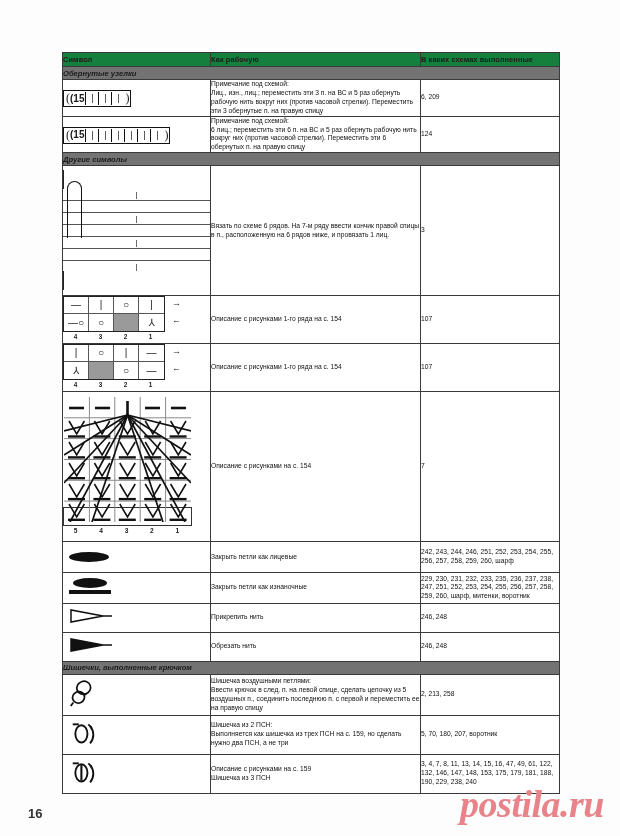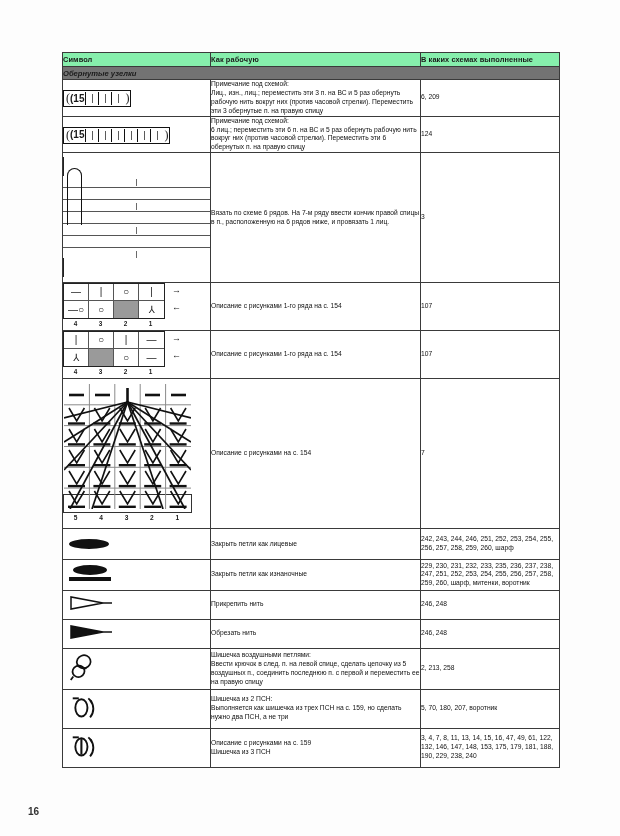--- a/index.html
+++ b/index.html
@@ -29,21 +29,21 @@
   table.sym td, table.sym th{
     border:1px solid #3a3a3a;
     vertical-align:middle;
     padding:0;
   }
   col.c1{width:148px;}
   col.c2{width:210px;}
   col.c3{width:139px;}
 
   .hdr td{
-    background:#86efac;
+    background:#15803d;
     font-size:7.4px;
     font-weight:bold;
     padding:4px 4px 4px 5px;
     height:13px;
     letter-spacing:.1px;
   }
   .section td{
     background:#737373;
     font-size:7.6px;
     font-style:italic;
@@ -151,21 +151,21 @@
     background:#111;display:inline-block;
   }
   .oval-p-wrap{display:inline-block;}
   .oval-p{width:34px;height:10px;border-radius:50%;background:#111;display:block;margin:0 auto 2px;}
   .oval-p-bar{width:42px;height:3.4px;background:#111;display:block;}
   .tri-open-box{position:relative;display:inline-block;width:40px;height:15px;}
   .tri-solid-box{position:relative;display:inline-block;width:40px;height:15px;}
 
   .pagenum{
     position:absolute;left:28px;top:806px;
-    font-size:10px;font-weight:bold;color:#333;
+    font-size:13px;font-weight:bold;color:#333;
   }
   .watermark{
     position:absolute;right:16px;top:782px;
     font-family:"Liberation Serif","DejaVu Serif",serif;
     font-style:italic;font-weight:bold;
     font-size:38px;
     color:#e8838a;
     letter-spacing:-0.5px;
     user-select:none;
   }
@@ -235,20 +235,23 @@
               <span class="cellbox">|</span>
               <span class="cellbox">|</span>
               <span class="paren">)</span>
             </span>
           </td>
           <td class="desc" style="white-space:pre-line">Примечание под схемой:
 6 лиц.; переместить эти 6 п. на ВС и 5 раз обернуть рабочую нить вокруг них (против часовой стрелки). Переместить эти 6 обернутых п. на правую спицу</td>
           <td class="pages">124</td>
         </tr>
 
+        <tr class="section">
+          <td colspan="3">Другие символы</td>
+        </tr>
 
         <tr>
           <td class="symcell" style="padding-top:5px;padding-bottom:5px">
             <span class="vcol">
               <span class="arch"></span>
               <span class="vc">|</span>
               <span class="vc">&nbsp;</span>
               <span class="vc">|</span>
               <span class="vc">&nbsp;</span>
               <span class="vc">|</span>
@@ -456,20 +459,23 @@
               <svg viewBox="0 0 44 16" width="44" height="16" aria-hidden="true">
                 <polygon points="2,2 2,14 34,8" fill="#111" stroke="#111" stroke-width="1.5"></polygon>
                 <line x1="34" y1="8" x2="43" y2="8" stroke="#111" stroke-width="1.5"></line>
               </svg>
             </span>
           </td>
           <td class="desc">Обрезать нить</td>
           <td class="pages">246, 248</td>
         </tr>
 
+        <tr class="section">
+          <td colspan="3">Шишечки, выполненные крючком</td>
+        </tr>
 
         <tr>
           <td class="symcell" style="padding:4px 6px">
             <span>
               <svg viewBox="0 0 30 32" width="26" height="28" aria-hidden="true">
                 <ellipse cx="17" cy="10" rx="8" ry="7.5" fill="none" stroke="#111" stroke-width="2" transform="rotate(-20 17 10)"></ellipse>
                 <ellipse cx="11" cy="21" rx="7" ry="6.5" fill="none" stroke="#111" stroke-width="2" transform="rotate(-25 11 21)"></ellipse>
                 <path d="M5 27 L2 31" stroke="#111" stroke-width="2" fill="none"></path>
                 <path d="M9 14 L20 18" stroke="#111" stroke-width="1.6" fill="none"></path>
               </svg>
@@ -511,14 +517,15 @@
           <td class="desc" style="white-space:pre-line">Описание с рисунками на с. 159
 Шишечка из 3 ПСН</td>
           <td class="pages">3, 4, 7, 8, 11, 13, 14, 15, 16, 47, 49, 61, 122, 132, 146, 147, 148, 153, 175, 179, 181, 188, 190, 229, 238, 240</td>
         </tr>
 
       </tbody>
     </table>
   </div>
 
   <div class="pagenum">16</div>
+  <div class="watermark">postila.ru</div>
 
 </div>
 
 </body></html>

